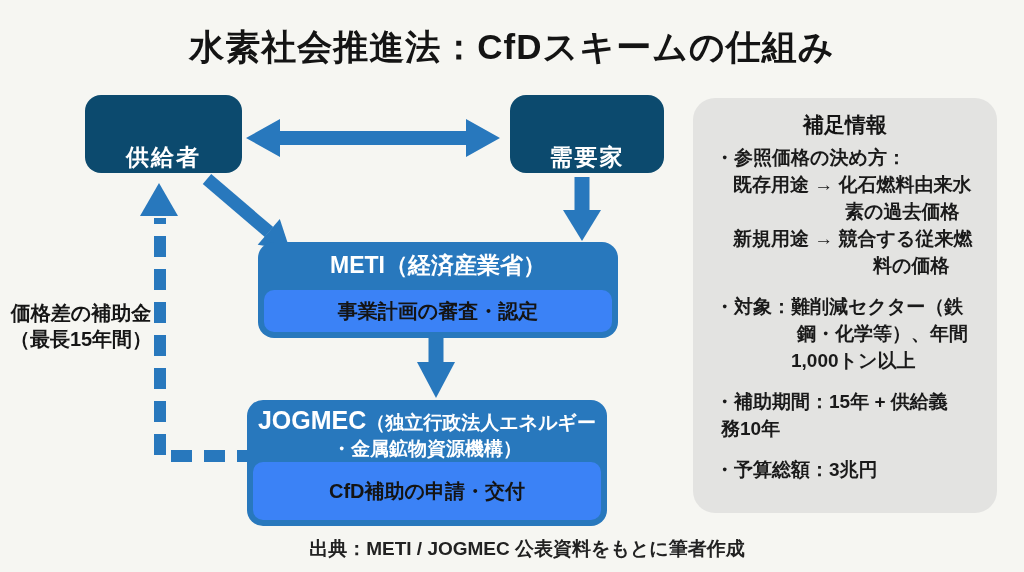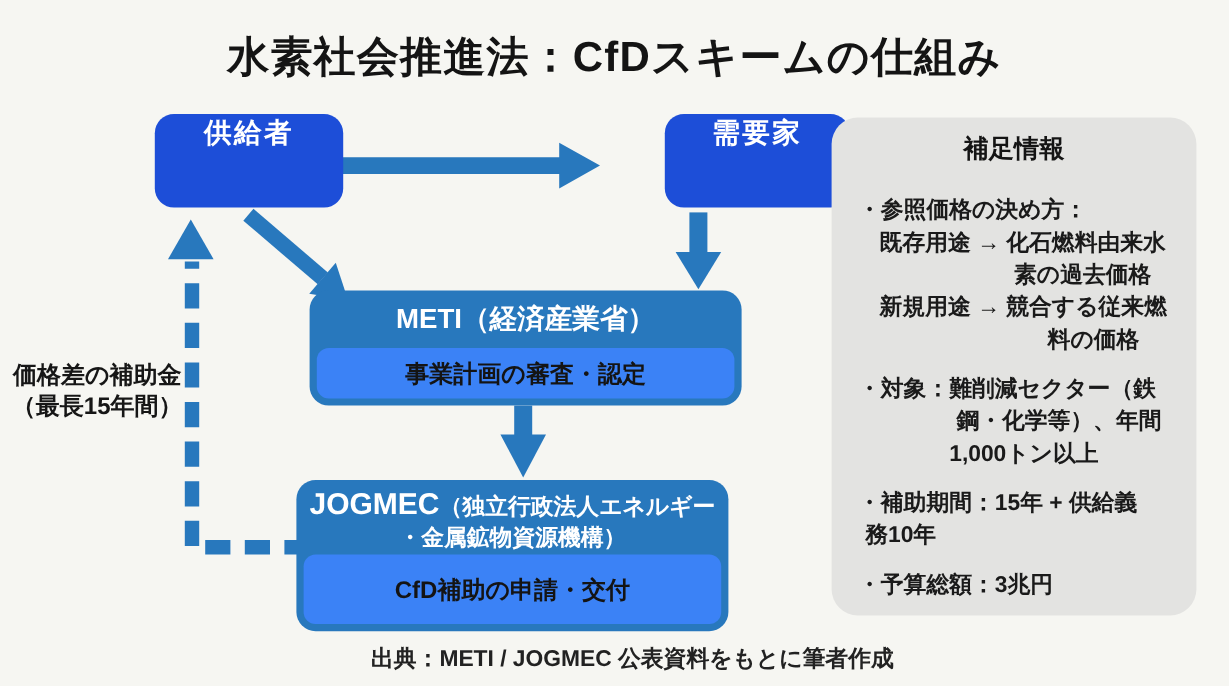--- a/index.html
+++ b/index.html
@@ -14,23 +14,23 @@
 
   .title {
     position: absolute; top: 24px; left: 0; width: 100%;
     text-align: center; font-size: 35px; font-weight: bold;
     letter-spacing: 1px; color: #141414;
   }
 
   .arrow-layer { position: absolute; top: 0; left: 0; width: 1024px; height: 572px; }
 
   .gbox {
-    position: absolute; background: #1d4ed8; border-radius: 16px;
-    display: flex; align-items: flex-start; justify-content: center;
-    color: #fff; font-size: 23px; font-weight: bold; letter-spacing: 2px; margin-left: 44px;
+    position: absolute; background: #0c4a6e; border-radius: 16px;
+    display: flex; align-items: flex-end; justify-content: center;
+    color: #fff; font-size: 23px; font-weight: bold; letter-spacing: 2px;
   }
   .gbox.supplier { left: 85px; top: 95px; width: 157px; height: 78px; }
   .gbox.consumer { left: 510px; top: 95px; width: 154px; height: 78px; }
 
   .joint-label {
     position: absolute; left: 246px; top: 148px; width: 290px;
     text-align: center; font-size: 20px; font-weight: bold; color: #161616;
   }
 
   .subsidy-label {
@@ -62,21 +62,21 @@
   }
 
   .panel {
     position: absolute; left: 693px; top: 98px; width: 304px; height: 415px;
     background: #e3e3e1; border-radius: 22px; padding: 12px 0 0 0;
   }
   .panel-title {
     text-align: center; font-size: 21px; font-weight: bold; height: 30px;
     line-height: 30px; color: #141414;
   }
-  .panel-content { margin-top: 22px; padding: 0 4px 0 22px; }
+  .panel-content { margin-top: 4px; padding: 0 4px 0 22px; }
   .pline {
     font-size: 19px; font-weight: bold; line-height: 27px;
     white-space: nowrap; color: #1a1a1a;
   }
   .ind-a { padding-left: 18px; }
   .ind-b { padding-left: 130px; }
   .ind-c { padding-left: 158px; }
   .ind-d { padding-left: 82px; }
   .ind-d2 { padding-left: 76px; }
   .ind-e { padding-left: 6px; }

